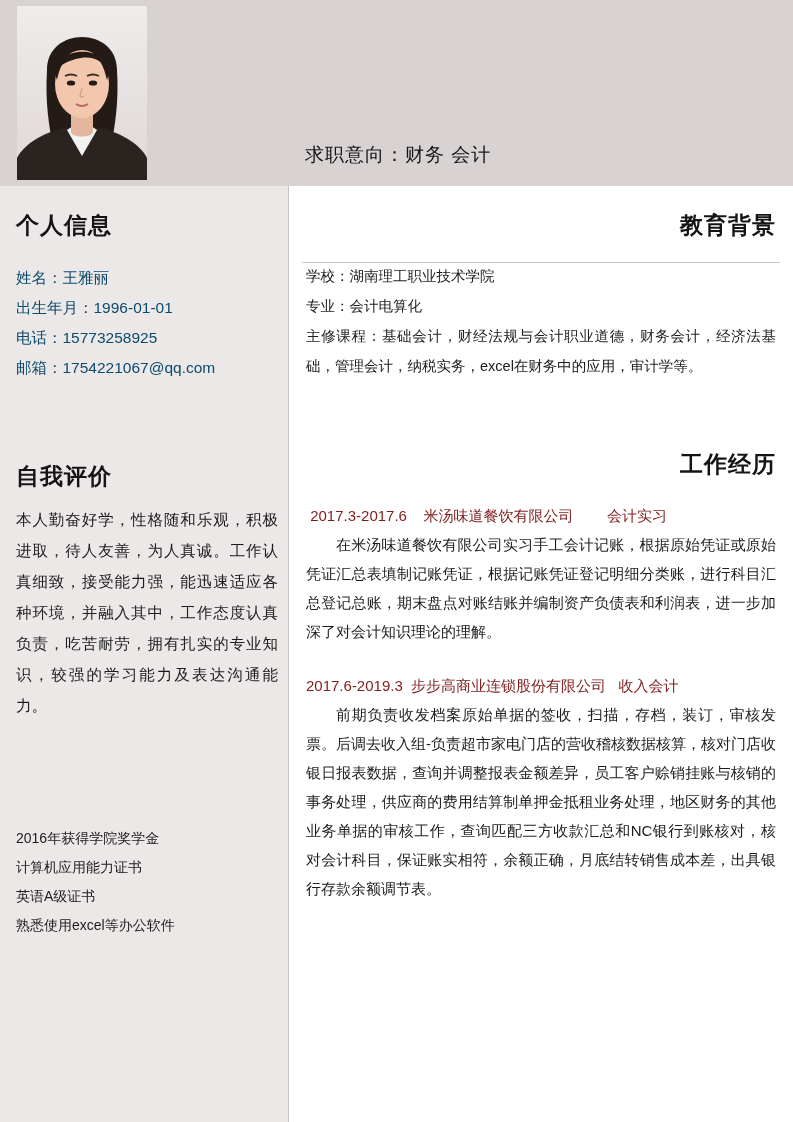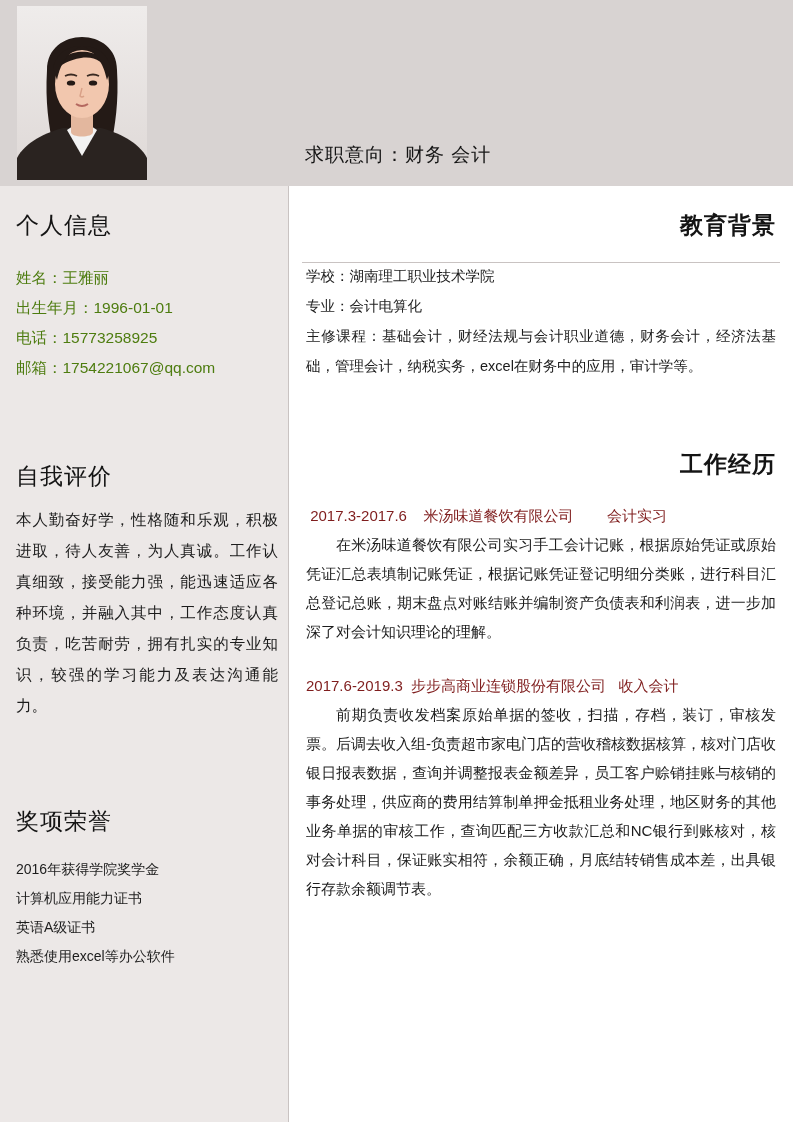--- a/index.html
+++ b/index.html
@@ -72,21 +72,21 @@
     left: 288px;
     top: 186px;
     width: 1px;
     height: 936px;
     background: #c9c3c2;
   }
 
   
   .h-left {
     font-size: 23px;
-    font-weight: normal;
+    font-weight: bold;
     color: #141414;
     letter-spacing: 1px;
   }
   .h-right {
     font-size: 23px;
     font-weight: bold;
     color: #141414;
     letter-spacing: 1px;
     text-align: right;
   }
@@ -97,21 +97,21 @@
     left: 16px;
     top: 24px;
     width: 262px;
   }
   .personal-list {
     margin-top: 22px;
   }
   .personal-line {
     font-size: 15.5px;
     line-height: 30px;
-    color: #4d7c0f;
+    color: #0c4a6e;
   }
 
   .block-selfeval {
     position: absolute;
     left: 16px;
     top: 275px;
     width: 262px;
   }
   .selfeval-text {
     margin-top: 12px;
@@ -253,21 +253,20 @@
         <div class="personal-line">邮箱：1754221067@qq.com</div>
       </div>
     </div>
 
     <div class="block-selfeval">
       <div class="h-left">自我评价</div>
       <div class="selfeval-text">本人勤奋好学，性格随和乐观，积极进取，待人友善，为人真诚。工作认真细致，接受能力强，能迅速适应各种环境，并融入其中，工作态度认真负责，吃苦耐劳，拥有扎实的专业知识，较强的学习能力及表达沟通能力。</div>
     </div>
 
     <div class="block-awards">
-      <div class="h-left">奖项荣誉</div>
       <div class="awards-list">
         <div class="award-line">2016年获得学院奖学金</div>
         <div class="award-line">计算机应用能力证书</div>
         <div class="award-line">英语A级证书</div>
         <div class="award-line">熟悉使用excel等办公软件</div>
       </div>
     </div>
 
   </div>
 

